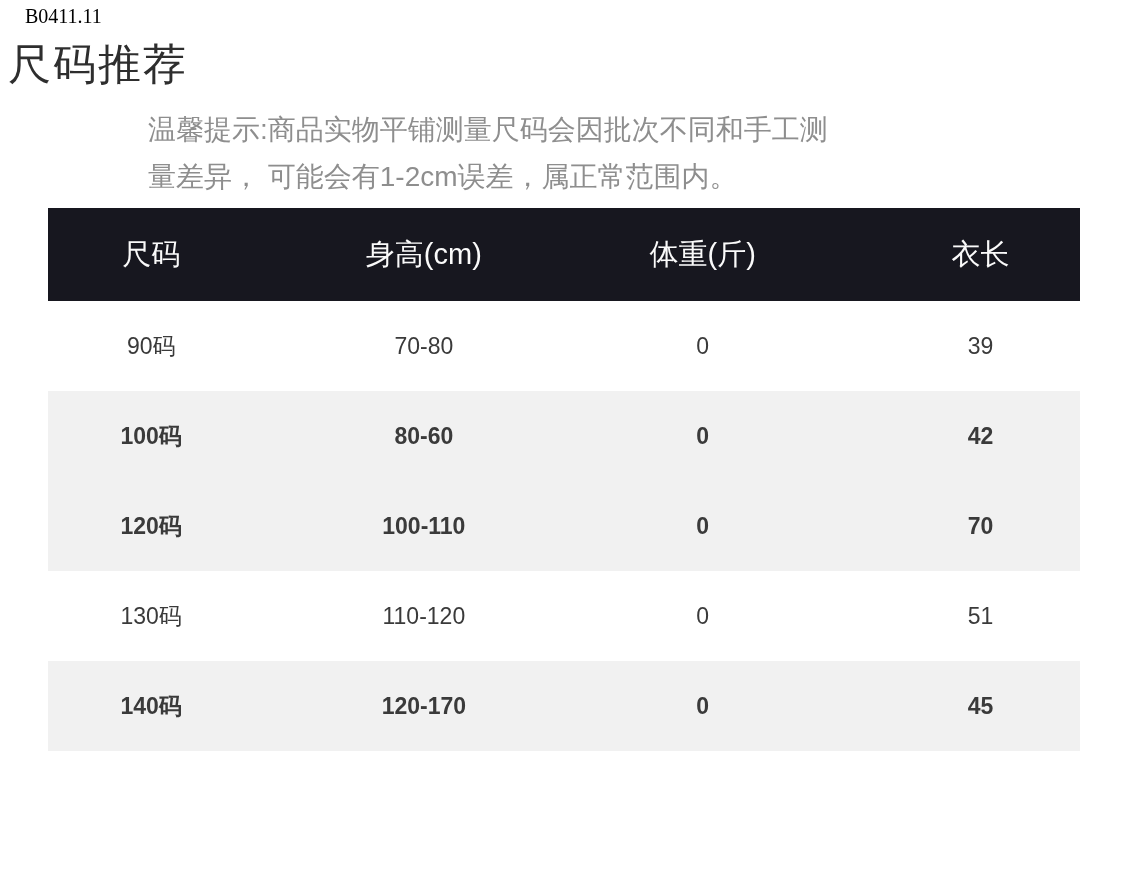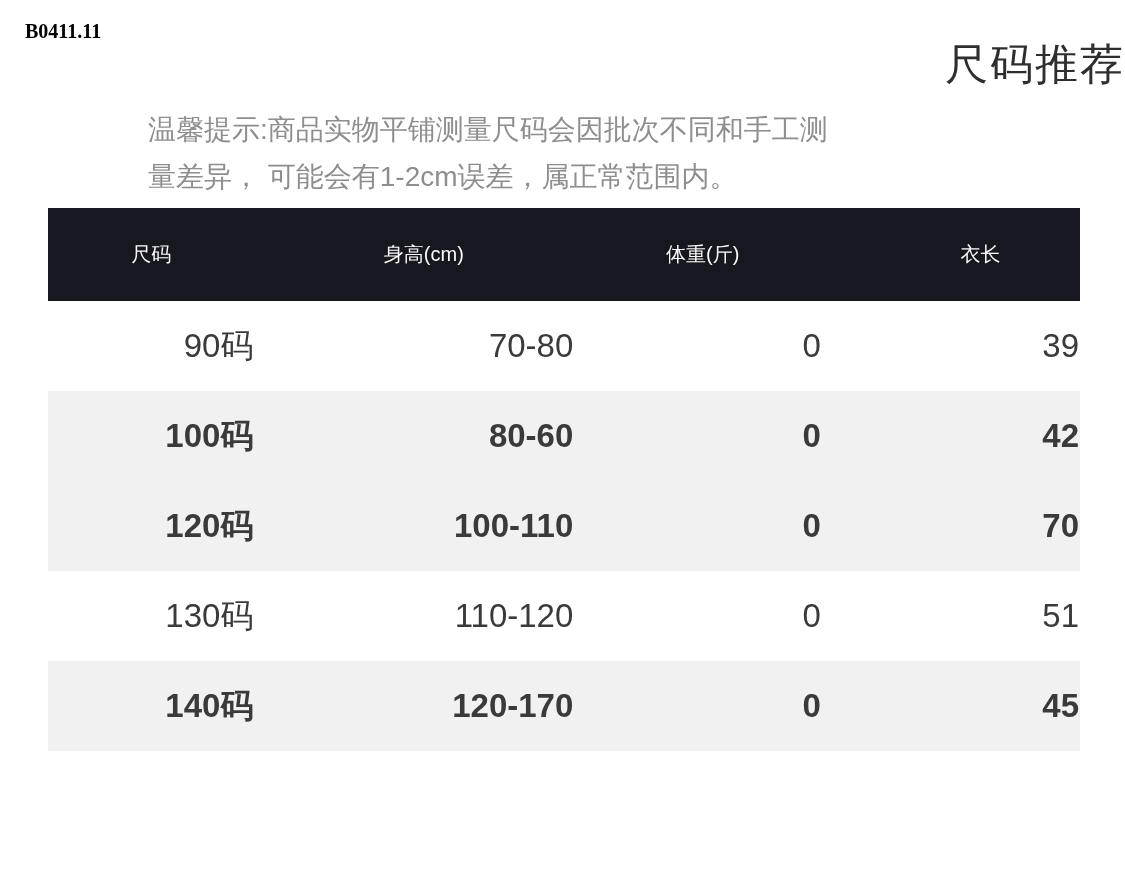--- a/index.html
+++ b/index.html
@@ -6,29 +6,29 @@
   html, body {
     margin: 0; padding: 0;
     width: 1125px; height: 890px;
     background: #ffffff;
     font-family: "Liberation Sans", "DejaVu Sans", sans-serif;
     overflow: hidden;
     position: relative;
   }
   .sku {
     position: absolute;
-    left: 25px; top: 20px;
+    left: 25px; top: 5px;
     font-family: "Liberation Serif", "DejaVu Serif", serif;
     font-size: 20px;
-    font-weight: 700;
+    font-weight: 400;
     color: #000000;
   }
   .title {
-    margin: 36px 0 0 0;
-    text-align: right;
+    margin: 36px 0 0 8px;
+    text-align: left;
     font-size: 43px;
     font-weight: 500;
     letter-spacing: 2px;
     color: var(--title-text, #2e2e2e);
     line-height: 56px;
   }
   .note {
     margin: 14px 0 0 148px;
     width: 840px;
     font-size: 28px;
@@ -38,30 +38,30 @@
   table.size-table {
     margin: 8px 0 0 48px;
     width: 1032px;
     border-collapse: collapse;
     table-layout: fixed;
   }
   table.size-table th {
     height: 93px;
     background: var(--header-bg, #17171f);
     color: var(--header-text, #fafafa);
-    font-size: 20px;
+    font-size: 29px;
     font-weight: normal;
     text-align: center;
     vertical-align: middle;
   }
   table.size-table td {
     height: 90px;
-    font-size: 33px;
+    font-size: 23px;
     color: var(--body-text, #3a3a3a);
-    text-align: right;
+    text-align: center;
     vertical-align: middle;
   }
   table.size-table tr.alt td { background: var(--row-alt-bg, #f1f1f1); font-weight: bold; }
   
   table.size-table th:nth-child(2), table.size-table td:nth-child(2) { padding-left: 20px; }
   table.size-table th:nth-child(3), table.size-table td:nth-child(3) { padding-left: 10px; }
   table.size-table th:nth-child(4), table.size-table td:nth-child(4) { padding-left: 60px; }
 </style>
 </head>
 <body>

